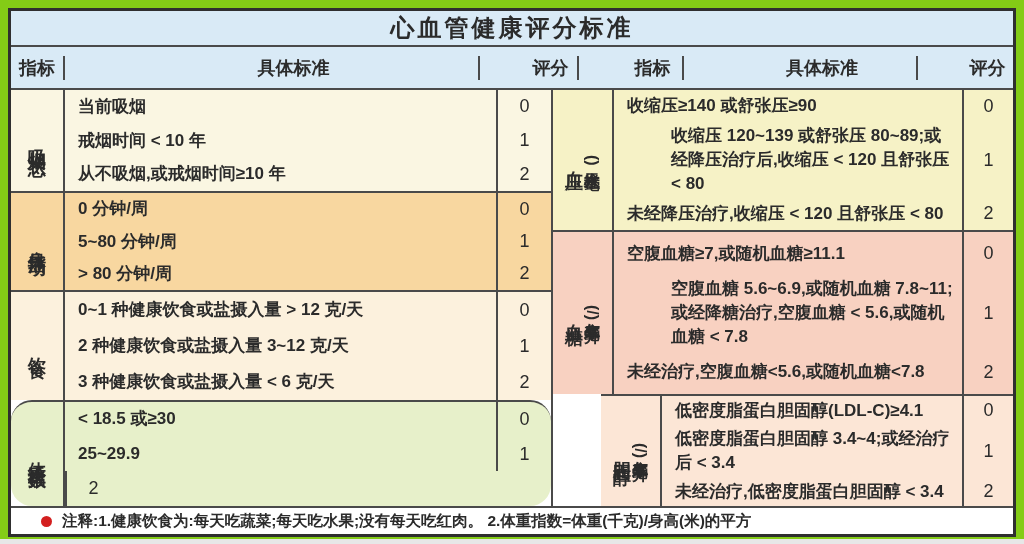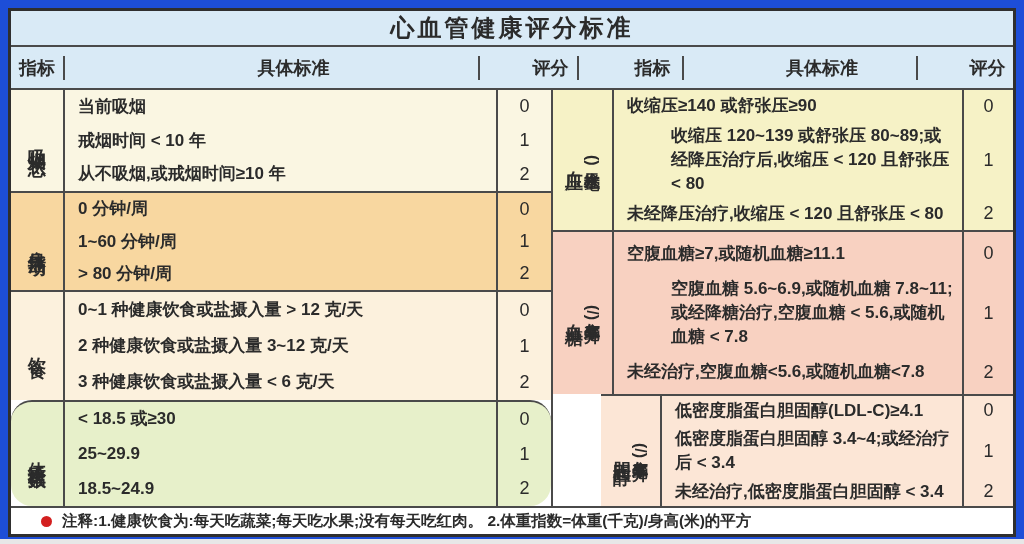--- a/index.html
+++ b/index.html
@@ -15,21 +15,21 @@
     --chol:#fce6d6;
     --ink:#2b2b2b;
   }
   *{box-sizing:border-box;margin:0;padding:0;}
   html,body{width:1024px;height:544px;}
   body{
     font-family:"Liberation Sans","DejaVu Sans",sans-serif;
     background:#ffffff;color:var(--ink);
     position:relative;overflow:hidden;
   }
-  .stage{position:absolute;inset:0;background:#1d4ed8;}
+  .stage{position:absolute;inset:0;background:#84cc16;}
   .edge{position:absolute;left:0;right:0;bottom:0;height:5px;background:#e7e7e7;}
   .table{
     position:absolute;left:8px;top:8px;width:1008px;height:529px;
     border:3px solid var(--outer);background:#fff;
     display:flex;flex-direction:column;
   }
   .title-row{
     height:36px;flex:none;background:var(--blue);
     border-bottom:2px solid var(--line);
     display:flex;align-items:center;justify-content:center;
@@ -141,21 +141,21 @@
         <section class="sec sec-activity" style="height:99px">
           <div class="labelcell">
             <span class="vtext">身体活动</span>
           </div>
           <div class="rows">
             <div class="row">
               <div class="crit">0 分钟/周</div>
               <div class="score">0</div>
             </div>
             <div class="row">
-              <div class="crit">1~60 分钟/周</div>
+              <div class="crit">5~80 分钟/周</div>
               <div class="score">1</div>
             </div>
             <div class="row">
               <div class="crit">&gt; 80 分钟/周</div>
               <div class="score">2</div>
             </div>
           </div>
         </section>
 
         <section class="sec sec-diet" style="height:110px">
@@ -185,21 +185,20 @@
           <div class="rows">
             <div class="row">
               <div class="crit">&lt; 18.5 或≥30</div>
               <div class="score">0</div>
             </div>
             <div class="row">
               <div class="crit">25~29.9</div>
               <div class="score">1</div>
             </div>
             <div class="row">
-              <div class="crit">18.5~24.9</div>
               <div class="score">2</div>
             </div>
           </div>
         </section>
 
       </div>
 
       <div class="half right">
 
         <section class="sec sec-bp" style="height:140px">

